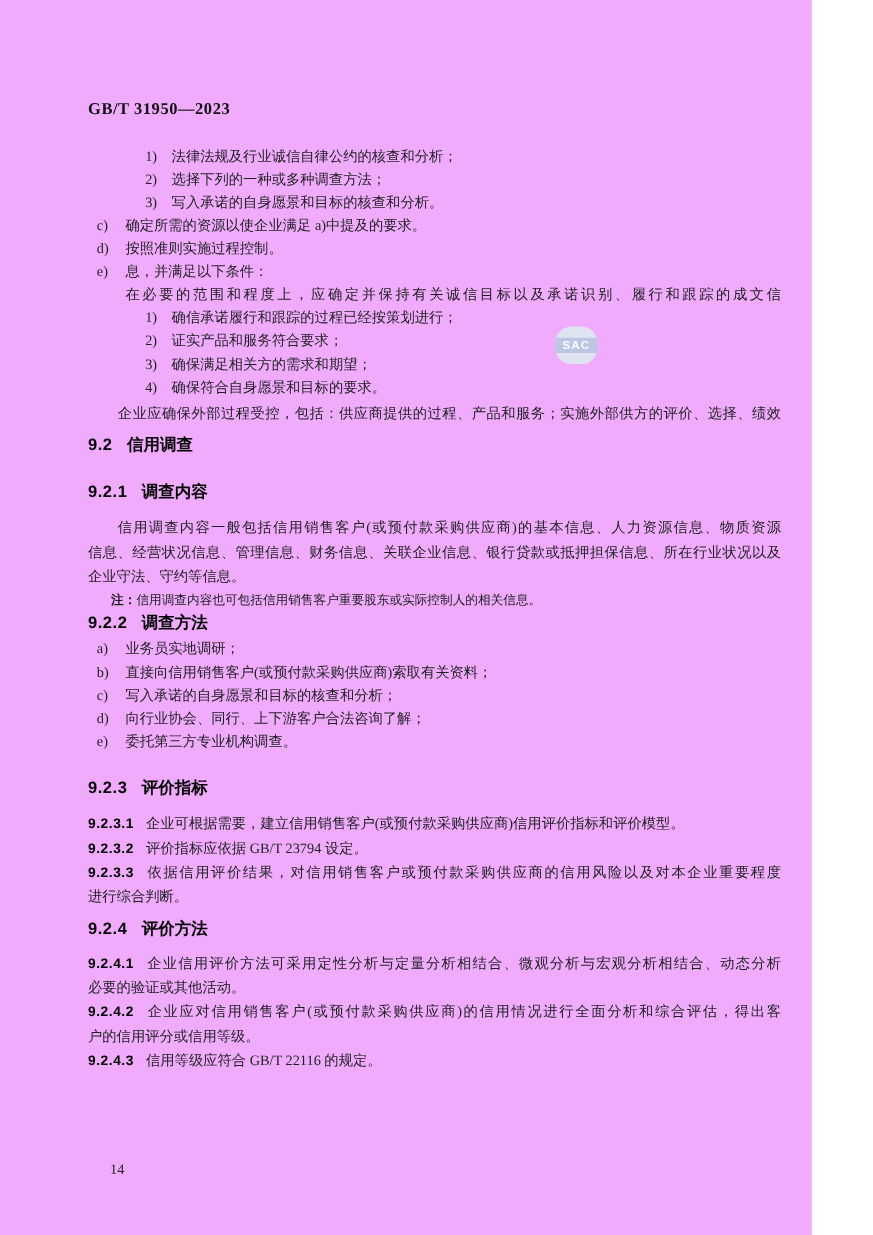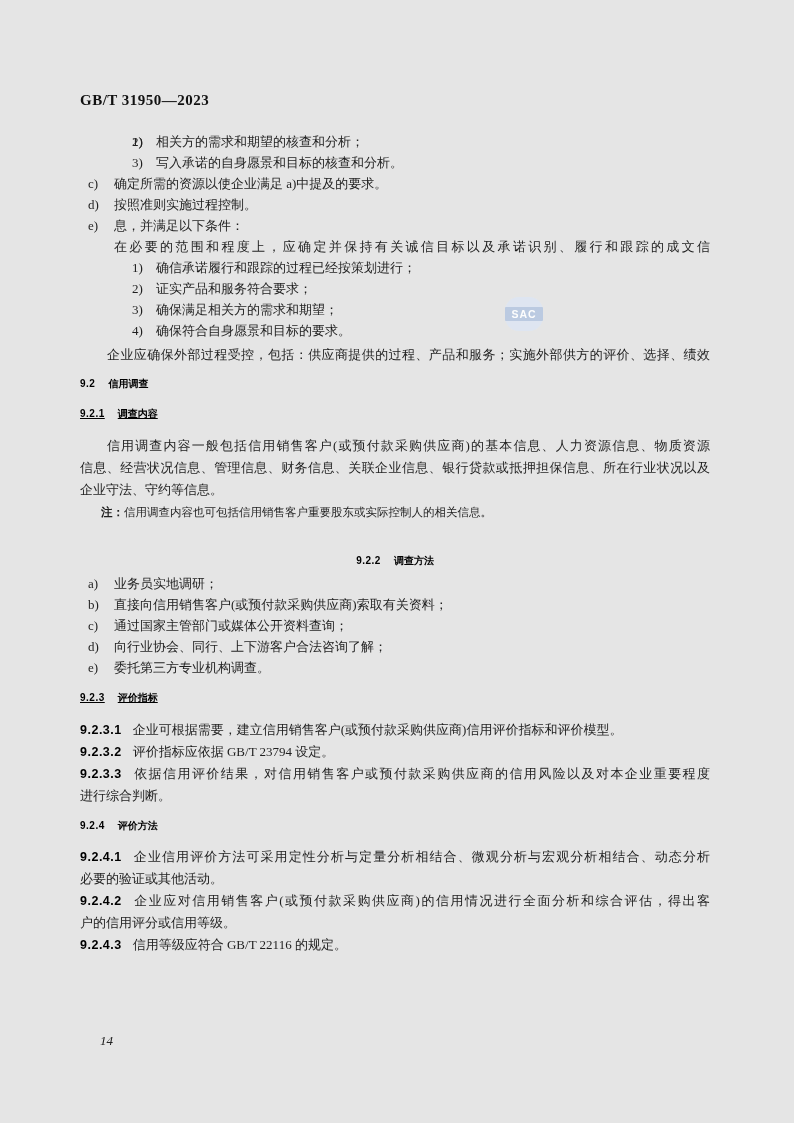--- a/index.html
+++ b/index.html
@@ -1,17 +1,17 @@
 <!DOCTYPE html>
 <html><head>
 <meta charset="utf-8">
 <style>
   html,body { margin:0; padding:0; background:#ffffff; }
   .page {
-    position:relative; width:794px; height:1123px; background:#e5e5e5;
+    position:relative; width:738px; height:1123px; background:#f0abfc;
     font-family:"Liberation Serif","DejaVu Serif",serif; color:#1f1f1f;
     overflow:hidden;
   }
   .doc-header {
     position:absolute; left:80px; top:92px;
     font-family:"Liberation Serif","DejaVu Serif",serif;
     font-weight:bold; font-size:15px; letter-spacing:0.5px; color:#111;
   }
   .content {
     position:absolute; left:80px; top:131px; width:630px;
@@ -24,42 +24,42 @@
   .li-sub { padding-left:76px; }
   .li-sub > .marker { position:absolute; left:52px; top:0; }
   .lline { width:100%; }
   
   .pline { width:100%; }
   .indent { text-indent:27px; }
   .jstretch { text-align:justify; text-align-last:justify; text-justify:inter-ideograph; }
   
   .heading {
     font-family:"Liberation Sans","DejaVu Sans",sans-serif;
-    font-weight:bold; font-size:10px; color:#000; line-height:21px;
+    font-weight:bold; font-size:15px; color:#000; line-height:21px;
   }
   .heading .hnum { margin-right:13px; letter-spacing:0.5px; }
   
   .clauses { line-height:22px; }
   .cnum {
     font-family:"Liberation Sans","DejaVu Sans",sans-serif;
     font-weight:bold; font-size:12.5px; color:#000;
     margin-right:11px; letter-spacing:0.5px;
   }
   
   .note { font-size:11.5px; line-height:19px; padding-left:21px; margin-top:2px; }
   .note-label {
     font-family:"Liberation Sans","DejaVu Sans",sans-serif;
     font-weight:bold; font-size:11.5px;
   }
   
-  .mt2{margin-top:2px;} .mt3{margin-top:3px;} .mt8{margin-top:8px;} .mt9{margin-top:9px;text-decoration:underline;}
-  .mt10{margin-top:10px;} .mt11{margin-top:11px;} .mt12{margin-top:28px;text-align:center;}
+  .mt2{margin-top:2px;} .mt3{margin-top:3px;} .mt8{margin-top:8px;} .mt9{margin-top:22px;}
+  .mt10{margin-top:10px;} .mt11{margin-top:11px;} .mt12{margin-top:0;}
   .lh22{line-height:22px;}
   
-  .pagenum { position:absolute; left:100px; top:1030px; font-size:13px; line-height:21px; color:#222;font-style:italic; }
+  .pagenum { position:absolute; left:100px; top:1052px; font-size:13px; line-height:21px; color:#222; }
   
   .watermark {
     position:absolute; left:505px; top:297px; width:38px; height:34px;
     background:#dee6f2; border-radius:14px; opacity:0.95;
     display:flex; align-items:center; justify-content:center;
   }
   .wm-band {
     width:38px; height:14px; background:#b9c9e1; border-radius:1px;
     color:#ffffff; font-family:"Liberation Sans","DejaVu Sans",sans-serif;
     font-weight:bold; font-size:10.5px; letter-spacing:1px; line-height:14px;
@@ -75,24 +75,25 @@
 
   <div class="watermark">
     <div class="wm-band">SAC</div>
   </div>
 
   <div class="content">
 
     <div>
       <div class="li li-sub">
         <span class="marker">1)</span>
+        <span>法律法规及行业诚信自律公约的核查和分析；</span>
       </div>
       <div class="li li-sub">
         <span class="marker">2)</span>
-        <span>相关方的需求和期望的核查和分析；</span>
+        <span>选择下列的一种或多种调查方法；</span>
       </div>
       <div class="li li-sub">
         <span class="marker">3)</span>
         <span>写入承诺的自身愿景和目标的核查和分析。</span>
       </div>
     </div>
 
     <div>
       <div class="li li-letter">
         <span class="marker">c)</span>
@@ -159,21 +160,21 @@
       <div class="li li-letter">
         <span class="marker">a)</span>
         <span>业务员实地调研；</span>
       </div>
       <div class="li li-letter">
         <span class="marker">b)</span>
         <span>直接向信用销售客户(或预付款采购供应商)索取有关资料；</span>
       </div>
       <div class="li li-letter">
         <span class="marker">c)</span>
-        <span>通过国家主管部门或媒体公开资料查询；</span>
+        <span>写入承诺的自身愿景和目标的核查和分析；</span>
       </div>
       <div class="li li-letter">
         <span class="marker">d)</span>
         <span>向行业协会、同行、上下游客户合法咨询了解；</span>
       </div>
       <div class="li li-letter">
         <span class="marker">e)</span>
         <span>委托第三方专业机构调查。</span>
       </div>
     </div>

